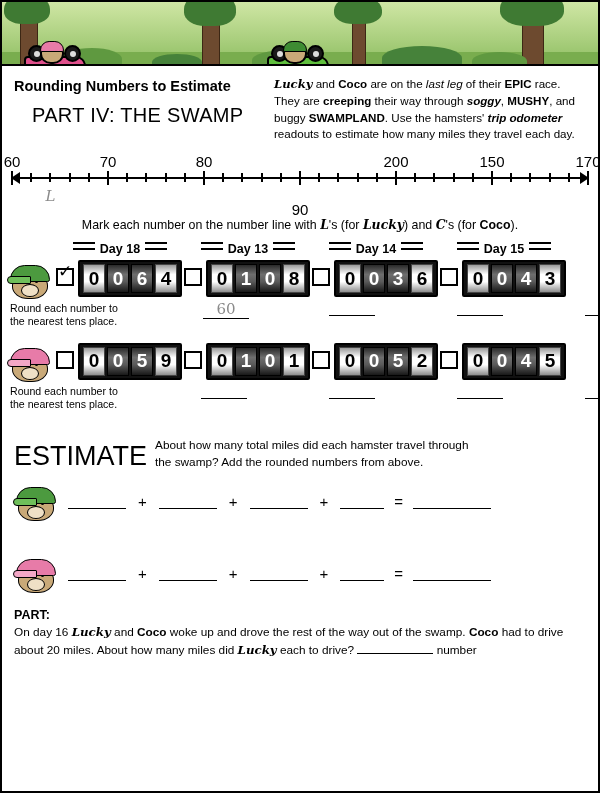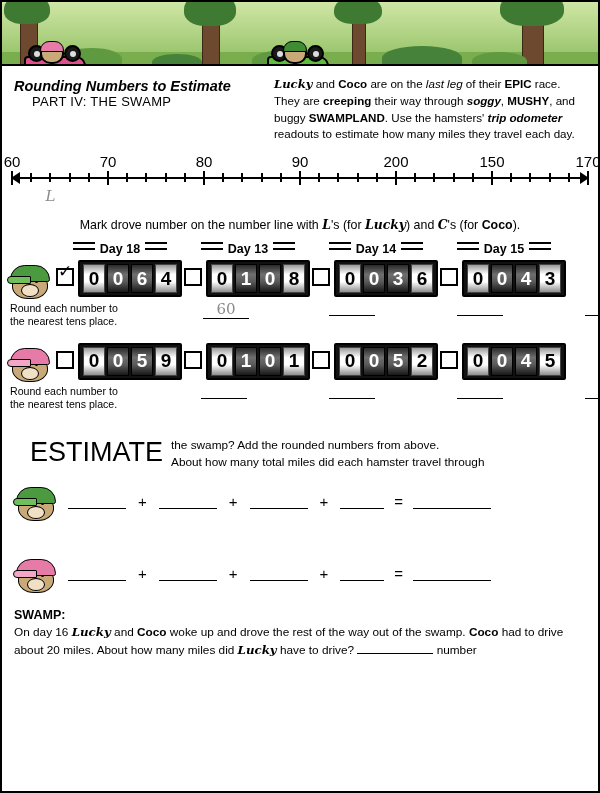--- a/index.html
+++ b/index.html
@@ -105,24 +105,24 @@
     font-size: 31px;
     letter-spacing: .5px;
     margin: 0;
     font-weight: bold;
     line-height: 1;
   }
   .subtitle {
     font-size: 14.5px;
     font-weight: bold;
     margin-top: 4px;
-    font-style: italic;
   }
   .part {
-    font-size: 13px;
+    font-size: 20px;
+    margin-top: 10px;
     margin-left: 18px;
     letter-spacing: .3px;
   }
   .intro {
     flex: 1;
     font-size: 11.6px;
     line-height: 1.45;
     padding-left: 10px;
     padding-top: 2px;
   }
@@ -301,22 +301,22 @@
   }
   .blank-cell {
     width: 128px;
     text-align: center;
   }
   .blank-cell .answer-line { margin: 0; }
 
   
   .estimate-block {
     display: flex;
-    align-items: center;
-    margin: 24px 12px 0 28px;
+    align-items: flex-end;
+    margin: 24px 12px 0 12px;
   }
   .estimate-word {
     font-size: 27px;
     line-height: 1;
   }
   .estimate-text {
     font-size: 11.8px;
     line-height: 1.4;
     padding-left: 8px;
     padding-top: 2px;
@@ -457,21 +457,21 @@
     <div class="intro">
       <span class="script">Lucky</span><span> and </span><span class="b">Coco</span><span> are on the </span><span class="i">last leg</span><span> of their </span><span class="b">EPIC</span><span> race. They are </span><span class="b">creeping</span><span> their way through </span><span class="bolditalic">soggy</span><span>, </span><span class="b">MUSHY</span><span>, and buggy </span><span class="b">SWAMPLAND</span><span>. Use the hamsters' </span><span class="bolditalic">trip odometer</span><span> readouts to estimate how many miles they travel each day.</span>
     </div>
   </div>
 
   <div class="numline-wrap">
     <div class="numline-labels" id="nl-labels">
         <span style="left: 0%;">60</span>
         <span style="left: 16.6667%;">70</span>
         <span style="left: 33.3333%;">80</span>
-        <span style="left: 50%;">90</span>
+        <span style="left: 50%; margin-top: 48px;">90</span>
         <span style="left: 66.6667%;">200</span>
         <span style="left: 83.3333%;">150</span>
         <span style="left: 100%;">170</span>
       </div>
     <div class="axis"></div>
     <div id="nl-ticks">
         <div class="tick major" style="left: calc(0% - 1px);"></div>
         <div class="tick minor" style="left: calc(3.33333% - 1px);"></div>
         <div class="tick minor" style="left: calc(6.66667% - 1px);"></div>
         <div class="tick minor" style="left: calc(10% - 1px);"></div>
@@ -502,21 +502,21 @@
         <div class="tick minor" style="left: calc(93.3333% - 1px);"></div>
         <div class="tick minor" style="left: calc(96.6667% - 1px);"></div>
         <div class="tick major" style="left: calc(100% - 1px);"></div>
       </div>
     <div id="nl-mark">
         <div class="l-mark" style="left: 6.66667%;">L</div>
       </div>
   </div>
 
   <div class="mark-instr">
-    <span>Mark drove number on the number line with </span><span class="script">L</span><span>'s (for </span><span class="script">Lucky</span><span>) and </span><span class="script">C</span><span>'s (for </span><span class="b">Coco</span><span>).</span>
+    <span>Mark each number on the number line with </span><span class="script">L</span><span>'s (for </span><span class="script">Lucky</span><span>) and </span><span class="script">C</span><span>'s (for </span><span class="b">Coco</span><span>).</span>
   </div>
 
   <div class="days">
     <div class="day-col">
       <span class="dashes"></span><span>Day 18</span><span class="dashes"></span>
     </div>
     <div class="day-col">
       <span class="dashes"></span><span>Day 13</span><span class="dashes"></span>
     </div>
     <div class="day-col">
@@ -649,22 +649,22 @@
         <div class="blank-cell" style="width: 128px;"><span class="answer-line"></span></div>
         <div class="blank-cell" style="width: 128px;"><span class="answer-line"></span></div>
         <div class="blank-cell" style="width: 128px;"><span class="answer-line"></span></div>
         <div class="blank-cell" style="width: 128px;"><span class="answer-line"></span></div>
       </div>
   </div>
 
   <div class="estimate-block">
     <div class="estimate-word">ESTIMATE</div>
     <div class="estimate-text">
+      <div>About how many total miles did each hamster travel through</div>
       <div>the swamp? Add the rounded numbers from above.</div>
-      <div>About how many total miles did each hamster travel through</div>
     </div>
   </div>
 
   <div class="sum-row">
     <div class="hamster">
       <div class="ham">
         <div class="face"></div>
         <div class="muzzle"></div>
         <div class="eye l"></div>
         <div class="eye r"></div>
@@ -699,21 +699,21 @@
     <span class="sum-blank"></span>
     <span class="plus">+</span>
     <span class="sum-blank"></span>
     <span class="plus">+</span>
     <span class="sum-blank short"></span>
     <span class="eq">=</span>
     <span class="sum-blank long"></span>
   </div>
 
   <div class="bonus">
-    <div class="hdr">SWAMP:</div>
+    <div class="hdr">PART:</div>
     <div>
-      <span>On day 16 </span><span class="script">Lucky</span><span> and </span><span class="b">Coco</span><span> woke up and drove the rest of the way out of the swamp. </span><span class="b">Coco</span><span> had to drive about 20 miles. About how many miles did </span><span class="script">Lucky</span><span> have to drive?</span>
+      <span>On day 16 </span><span class="script">Lucky</span><span> and </span><span class="b">Coco</span><span> woke up and drove the rest of the way out of the swamp. </span><span class="b">Coco</span><span> had to drive about 20 miles. About how many miles did </span><span class="script">Lucky</span><span> each to drive?</span>
       <span class="bonus-blank"></span>
       <span>number</span>
     </div>
   </div>
 
 </div>
 
 </body></html>

